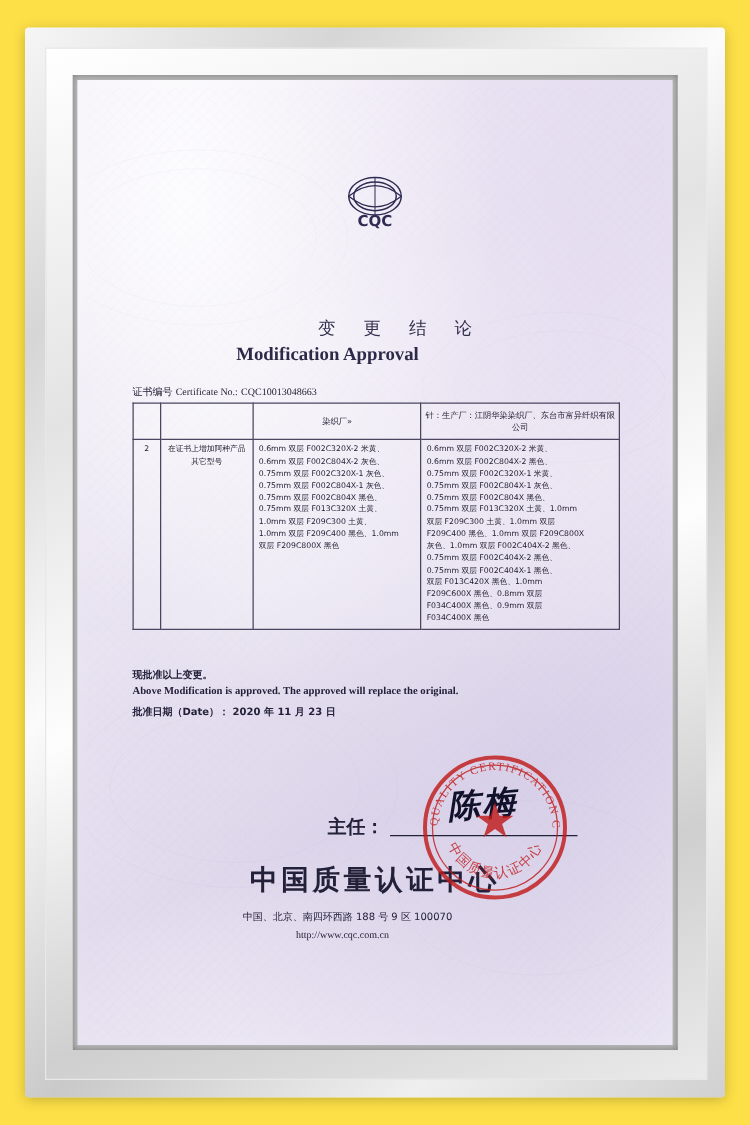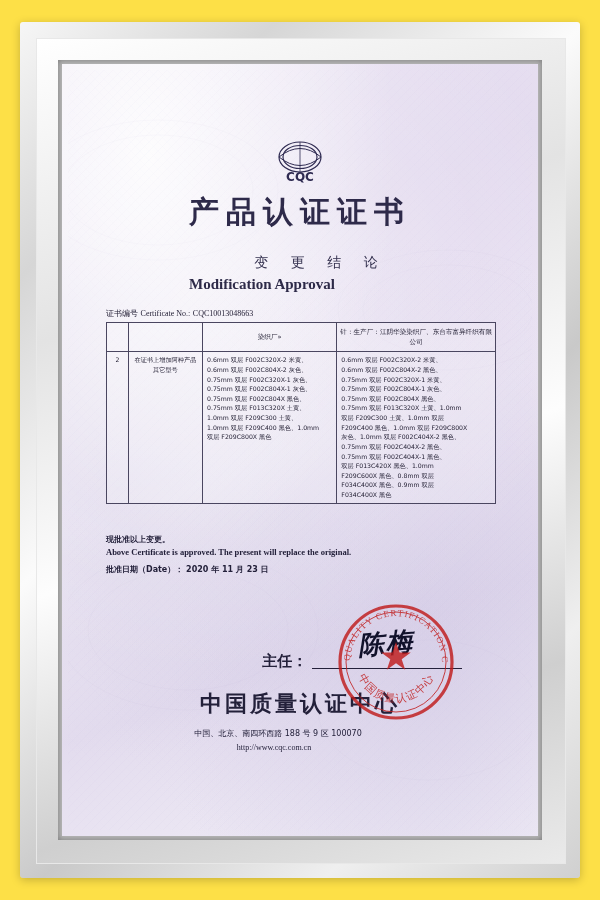--- a/index.html
+++ b/index.html
@@ -323,21 +323,20 @@
           <ellipse cx="32" cy="19" rx="21" ry="15"></ellipse>
           <ellipse cx="32" cy="19" rx="17" ry="11.5"></ellipse>
           <path d="M11 19 q21 -17 42 0" stroke-width="1"></path>
           <path d="M11 19 q21 17 42 0" stroke-width="1"></path>
           <path d="M32 4 v30" stroke-width="0.8"></path>
         </g>
         <text x="32" y="43" font-family="DejaVu Sans, sans-serif" font-size="12" font-weight="bold" fill="#2f2b52" text-anchor="middle">CQC</text>
       </svg>
     </div>
 
-    <div class="main-title">产品认证证书</div>
 
     <div class="sub-cn">变 更 结 论</div>
     <div class="sub-en">Modification Approval</div>
 
     <div class="cert-no">
       <span>证书编号</span>
       <span class="en">Certificate No.:</span>
       <span class="en">CQC10013048663</span>
     </div>
 
@@ -378,21 +377,21 @@
           <span class="cell-line">双层 F013C420X 黑色、1.0mm</span>
           <span class="cell-line">F209C600X 黑色、0.8mm 双层</span>
           <span class="cell-line">F034C400X 黑色、0.9mm 双层</span>
           <span class="cell-line">F034C400X 黑色</span>
         </td>
       </tr>
     </tbody>
       </table>
 
     <div class="stmt stmt-cn">现批准以上变更。</div>
-    <div class="stmt stmt-en">Above Certificate is approved. The present will replace the original.</div>
+    <div class="stmt stmt-en">Above Modification is approved. The approved will replace the original.</div>
     <div class="stmt stmt-date">
       <span>批准日期（Date）：</span>
       <span>2020 年 11 月 23 日</span>
     </div>
 
     <div class="sig-row">
       <span class="sig-label">主任：</span>
       <span class="sig-line">
         <span class="sig-script">陈梅</span>
       </span>

